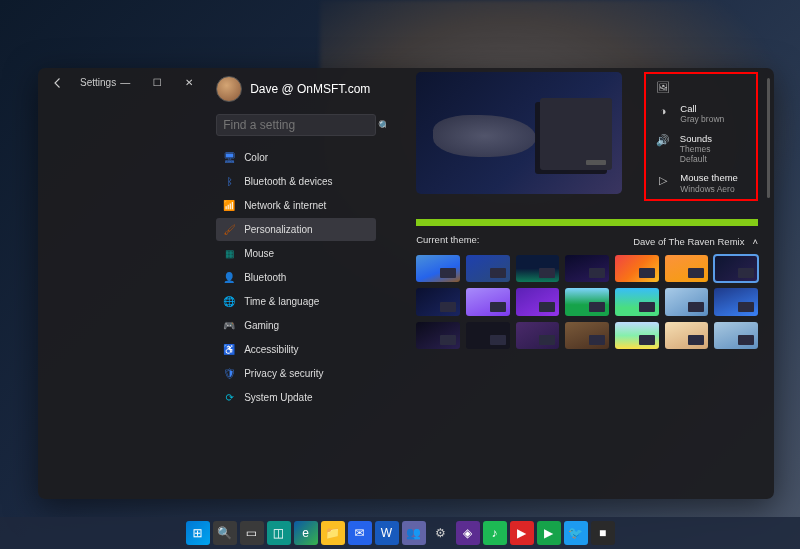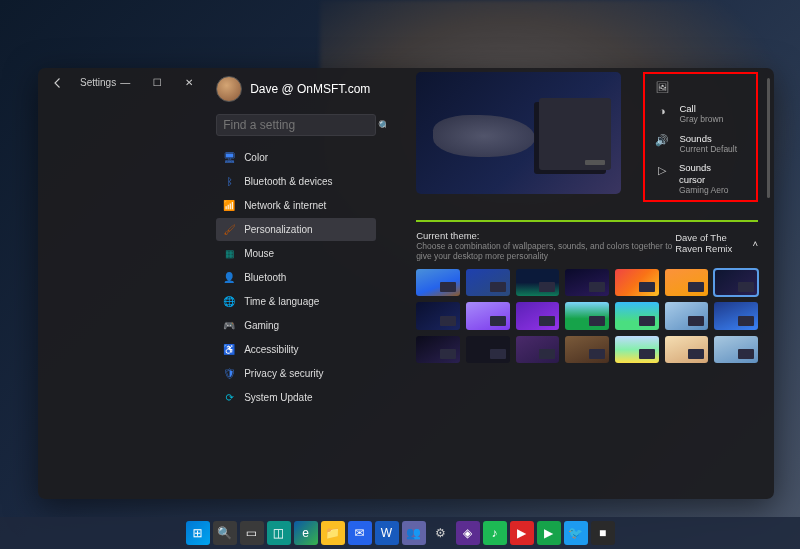--- a/index.html
+++ b/index.html
@@ -38,21 +38,21 @@
 .prev-win { position:absolute; right:10px; top:26px; width:72px; height:72px; background:#2a2a36; border-radius:3px; box-shadow:-5px 4px 0 rgba(20,20,28,.9); }
 .prev-bar { position:absolute; bottom:5px; right:6px; width:20px; height:5px; background:#555; border-radius:1px; }
 
 .theme-opts { display:flex; flex-direction:column; gap:8px; border:2px solid red; padding:5px 18px 5px 9px; margin-left:4px; }
 .opt-row { display:flex; gap:9px; align-items:flex-start; cursor:pointer; }
 .opt-icon { width:16px; height:16px; color:#ccc; display:flex; align-items:center; justify-content:center; font-size:11px; }
 .opt-txt { display:flex; flex-direction:column; }
 .opt-title { color:#eee; font-size:9.5px; line-height:1.2; }
 .opt-val { color:#9a9a9a; font-size:8.5px; line-height:1.2; }
 
-.cur-theme { border-top:2px solid #84cc16; padding-top:8px; display:flex; justify-content:space-between; align-items:flex-start; }
+.cur-theme { border-top:7px solid #84cc16; padding-top:8px; display:flex; justify-content:space-between; align-items:flex-start; }
 .cur-l .ct-label { color:#ddd; font-size:9.5px; }
 .cur-l .ct-desc { color:#888; font-size:8.5px; }
 .cur-r { display:flex; align-items:center; gap:8px; color:#ddd; font-size:9.5px; cursor:pointer; padding-top:2px; }
 
 .theme-grid { display:grid; grid-template-columns:repeat(7,1fr); gap:6px; margin-top:8px; }
 .theme-tile { aspect-ratio:16/10; border-radius:3px; position:relative; overflow:hidden; cursor:pointer; }
 .theme-tile .chip { position:absolute; right:4px; bottom:4px; width:16px; height:10px; background:#2b2b40; border-radius:1px; }
 .theme-tile.selected { outline:2px solid #5a9de8; outline-offset:-1px; }
 .tg1{background:linear-gradient(160deg,#4a90d9,#2563eb 60%,#8b5a2b)}
 .tg2{background:linear-gradient(150deg,#1e40af,#2b4a7a)}
@@ -192,37 +192,36 @@
               <span class="opt-icon">◑</span>
               <span class="opt-txt">
                 <span class="opt-title">Call</span>
                 <span class="opt-val">Gray brown</span>
               </span>
             </div>
             <div class="opt-row">
               <span class="opt-icon">🔊</span>
               <span class="opt-txt">
                 <span class="opt-title">Sounds</span>
-                <span class="opt-val">Current Default</span>
+                <span class="opt-val">Themes Default</span>
               </span>
             </div>
             <div class="opt-row">
               <span class="opt-icon">▷</span>
               <span class="opt-txt">
-                <span class="opt-title">Sounds cursor</span>
-                <span class="opt-val">Gaming Aero</span>
+                <span class="opt-title">Mouse theme</span>
+                <span class="opt-val">Windows Aero</span>
               </span>
             </div>
           </div>
       </div>
 
       <div class="cur-theme">
         <div class="cur-l">
           <div class="ct-label">Current theme:</div>
-          <div class="ct-desc">Choose a combination of wallpapers, sounds, and colors together to give your desktop more personality</div>
         </div>
         <div class="cur-r">
           <span>Dave of The Raven Remix</span>
           <span>˄</span>
         </div>
       </div>
 
       <div class="theme-grid" id="grid">
           <div class="theme-tile tg1">
             <div class="chip"></div>

